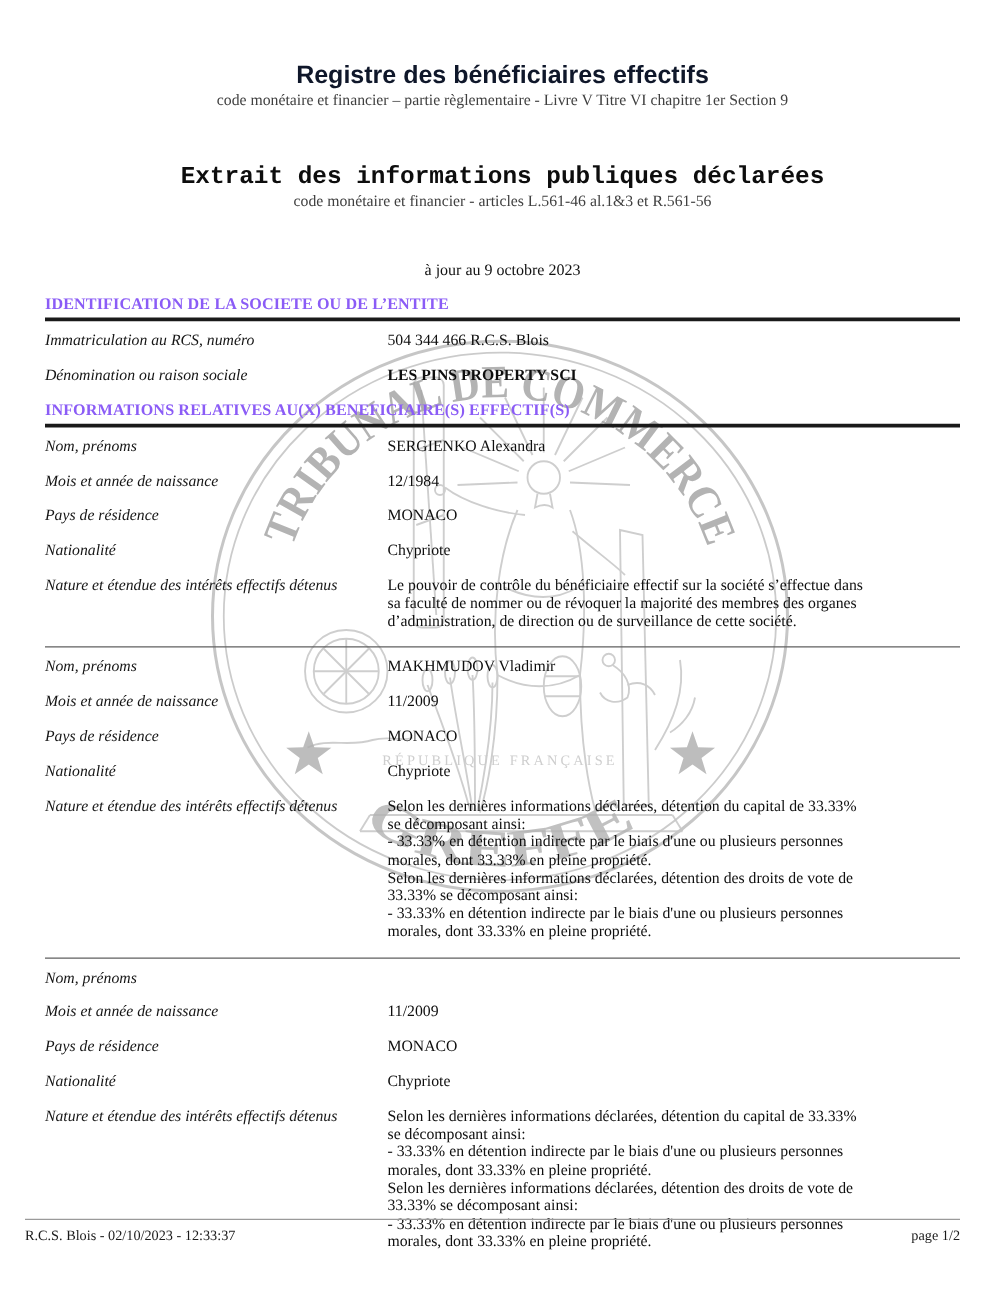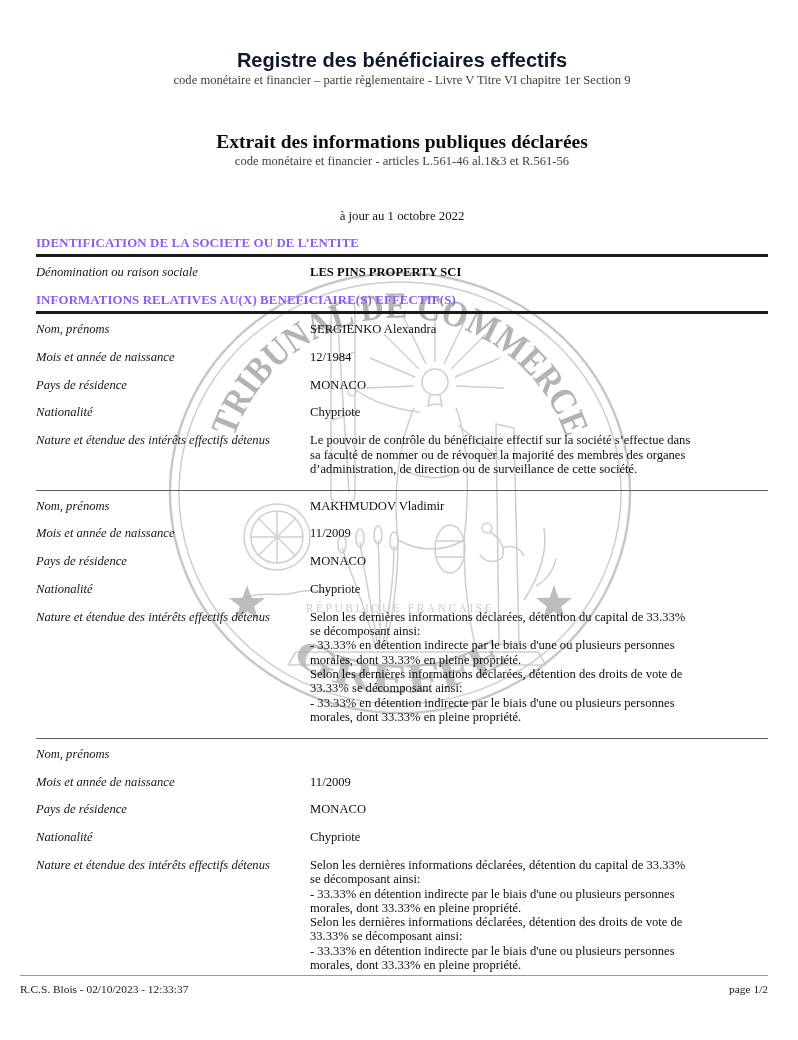--- a/index.html
+++ b/index.html
@@ -12,21 +12,21 @@
     font-size:12.6px;line-height:14.3px;color:#111;
   }
   .content{position:relative;z-index:2;padding:16px 30px 0 36px;}
   .wm{position:absolute;left:0;top:0;z-index:1;pointer-events:none;}
   .t-main{
     font-family:"Liberation Sans","DejaVu Sans",sans-serif;
     font-weight:bold;font-size:20px;line-height:24px;text-align:center;color:#0f172a;margin-top:32px;
   }
   .t-sub{font-size:12.6px;line-height:16px;text-align:center;color:#404040;}
   .t-extract{
-    font-family:Liberation Serif, serif;
+    font-family:Liberation Mono, monospace;
     font-weight:bold;font-size:19.5px;line-height:23px;text-align:center;color:#0d0d0d;margin-top:42px;
   }
   .as-of{text-align:center;margin-top:40px;font-size:12.8px;}
   .sec-head{
     font-weight:bold;font-size:12.9px;line-height:15px;letter-spacing:.1px;
     border-bottom:3px solid #1a1a1a;padding-bottom:3px;color:#8b5cf6;
   }
   .sec-head.first{margin-top:13px;}
   .sec-head.second{margin-top:2px;}
   .row{display:flex;margin-top:0;margin-bottom:13.5px;}
@@ -143,24 +143,28 @@
   </svg>
 
   <div class="content">
 
     <div class="t-main">Registre des bénéficiaires effectifs</div>
     <div class="t-sub">code monétaire et financier – partie règlementaire - Livre V Titre VI chapitre 1er Section 9</div>
 
     <div class="t-extract">Extrait des informations publiques déclarées</div>
     <div class="t-sub">code monétaire et financier - articles L.561-46 al.1&amp;3 et R.561-56</div>
 
-    <div class="as-of">à jour au 1 octobre 2022</div>
+    <div class="as-of">à jour au 9 octobre 2023</div>
 
     <div class="sec-head first">IDENTIFICATION DE LA SOCIETE OU DE L’ENTITE</div>
     <div class="rows">
+      <div class="row">
+        <div class="label">Immatriculation au RCS, numéro</div>
+        <div class="value">504 344 466 R.C.S. Blois</div>
+      </div>
       <div class="row">
         <div class="label">Dénomination ou raison sociale</div>
         <div class="value bold">LES PINS PROPERTY SCI</div>
       </div>
     </div>
 
     <div class="sec-head second">INFORMATIONS RELATIVES AU(X) BENEFICIAIRE(S) EFFECTIF(S)</div>
 
     <div class="rows">
       <div class="row">

